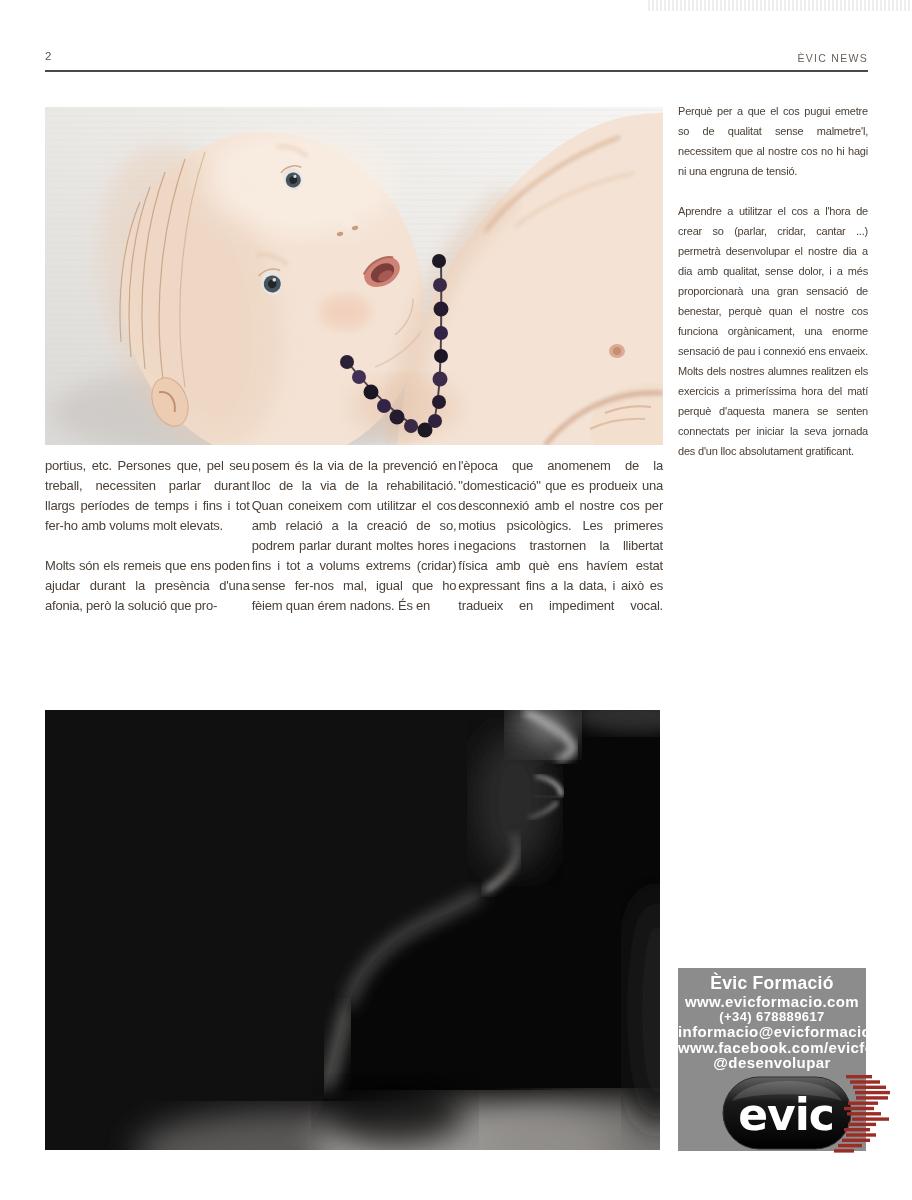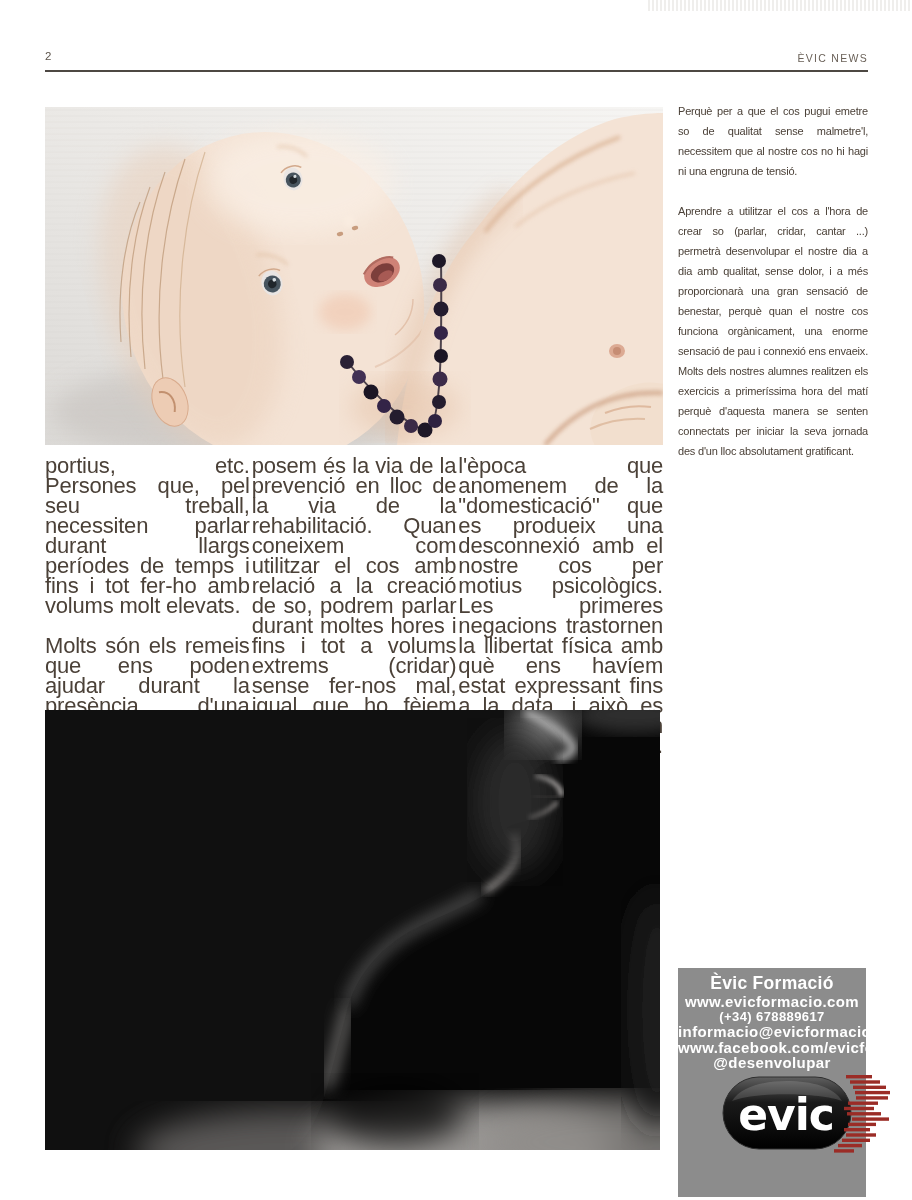--- a/index.html
+++ b/index.html
@@ -10,30 +10,30 @@
   .hdr-brand{position:absolute;right:44px;top:52px;font-size:10.5px;letter-spacing:1.3px;color:#6a6158;}
   .hdr-rule{position:absolute;left:45px;top:70px;width:823px;height:2px;background:#4d4843;}
   .edge-noise{position:absolute;left:648px;top:0;width:264px;height:11px;
       background:repeating-linear-gradient(90deg,#efeeec 0 2px,#ffffff 2px 4px);}
   
   .photo-baby{position:absolute;left:45px;top:107px;width:618px;height:338px;}
   .photo-woman{position:absolute;left:45px;top:710px;width:615px;height:440px;}
   .photo-baby svg,.photo-woman svg{display:block;}
   
   .cols{position:absolute;left:45px;top:456px;width:618px;display:flex;gap:2px;
-        font-size:22px;line-height:20px;text-align:justify;letter-spacing:-0.2px;}
+        font-size:13px;line-height:20px;text-align:justify;letter-spacing:-0.2px;}
   .col{flex:1;min-width:0;}
   .col p{margin:0 0 20px 0;}
   .stretch{text-align-last:justify;}
   
   .sidebar{position:absolute;left:678px;top:101px;width:190px;
         font-size:11px;line-height:20px;text-align:justify;letter-spacing:-0.2px;}
   .sidebar p{margin:0 0 20px 0;}
   
-  .contact{position:absolute;left:678px;top:968px;width:188px;height:229px;background:#8c8c8c;
+  .contact{position:absolute;left:678px;top:968px;width:188px;height:183px;background:#8c8c8c;
         color:#ffffff;text-align:center;font-weight:bold;}
   .contact .title{font-size:17.5px;padding-top:5px;line-height:21px;letter-spacing:.3px;}
   .contact .line{font-size:15px;line-height:15.2px;letter-spacing:.4px;}
   .contact .line.phone{font-size:13px;}
   .logo-wrap{margin-top:3px;margin-left:44px;}
 </style>
 </head>
 <body>
 
 <div class="page">

